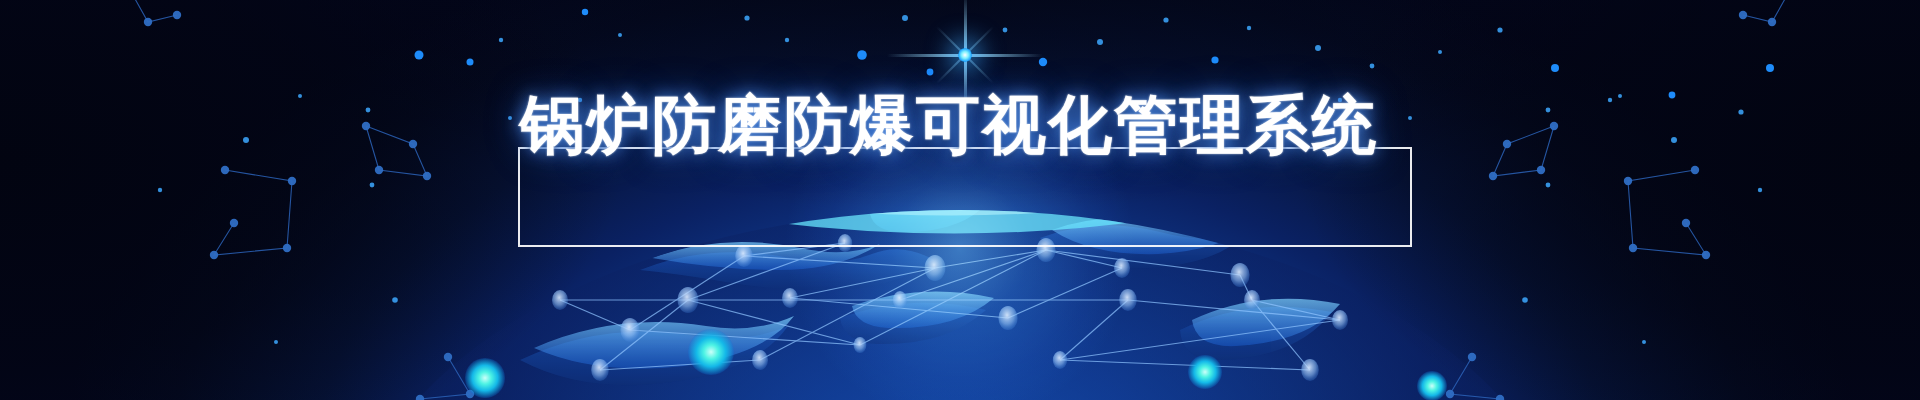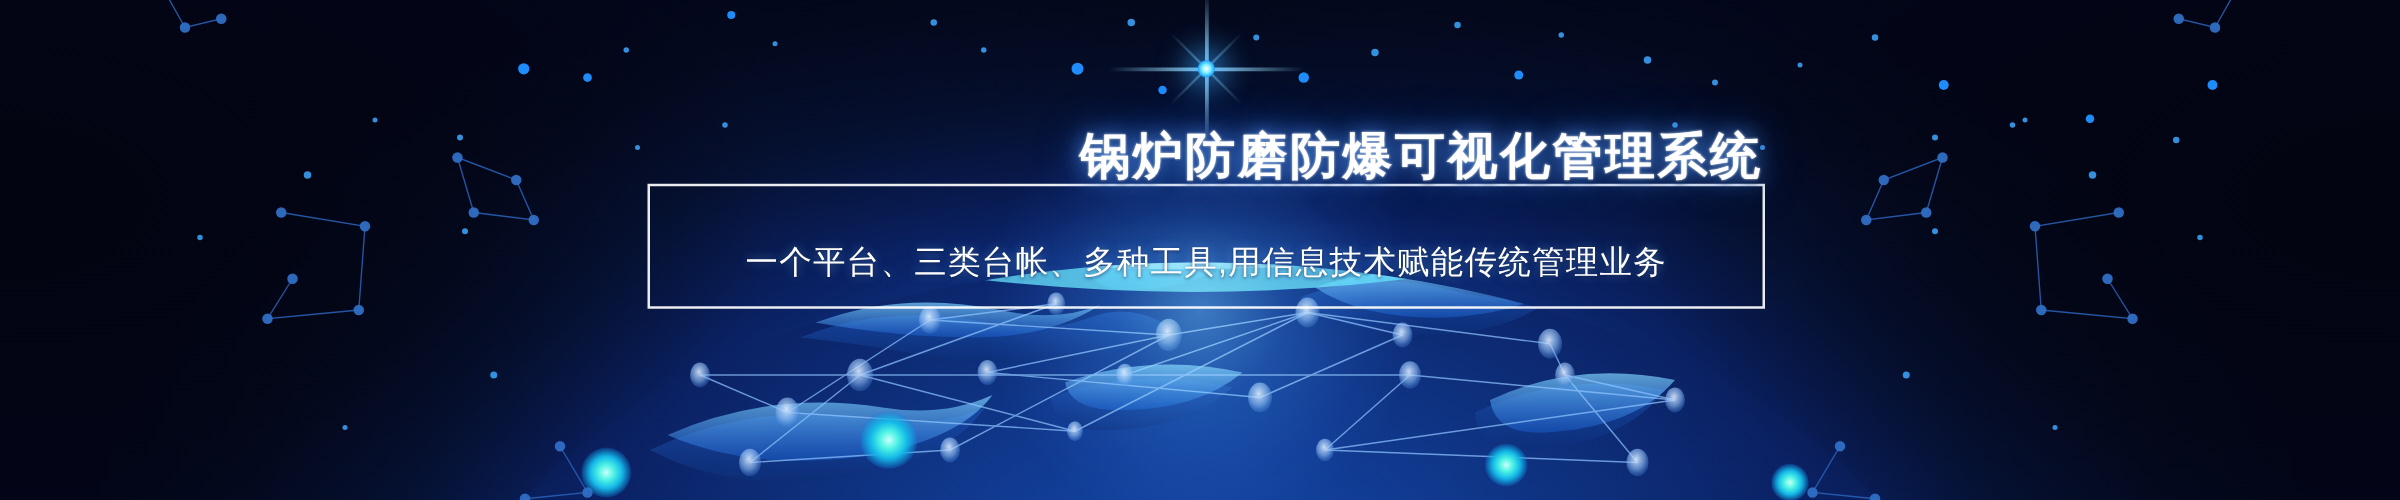--- a/index.html
+++ b/index.html
@@ -56,22 +56,22 @@
     position:absolute;
     left:570px; top:-4px;
     width:790px; height:8px;
     background:transparent;
   }
 
   #title {
     position:absolute;
     left:0; right:0;
     top:-55px;
-    text-align:right;
-    font-size:40px;
+    text-align:left;
+    font-size:64px;
     line-height:62px;
     font-weight:700;
     letter-spacing:2px;
     color:#ffffff;
     white-space:nowrap;
     z-index:8;
     text-shadow:
       0 0 2px rgba(255,255,255,0.9),
       0 0 16px rgba(90,160,255,0.85),
       0 0 34px rgba(40,110,235,0.65),
@@ -332,16 +332,15 @@
     <div class="ray h"></div>
     <div class="ray v"></div>
     <div class="ray d1"></div>
     <div class="ray d2"></div>
     <div class="core"></div>
   </div>
 
   <div id="headline">
     <div id="headline-notch"></div>
     <div id="title">锅炉防磨防爆可视化管理系统</div>
-    <div id="subtitle">一个平台、三类台帐、多种工具,用信息技术赋能传统管理业务</div>
   </div>
 
 </div>
 
 </body></html>

